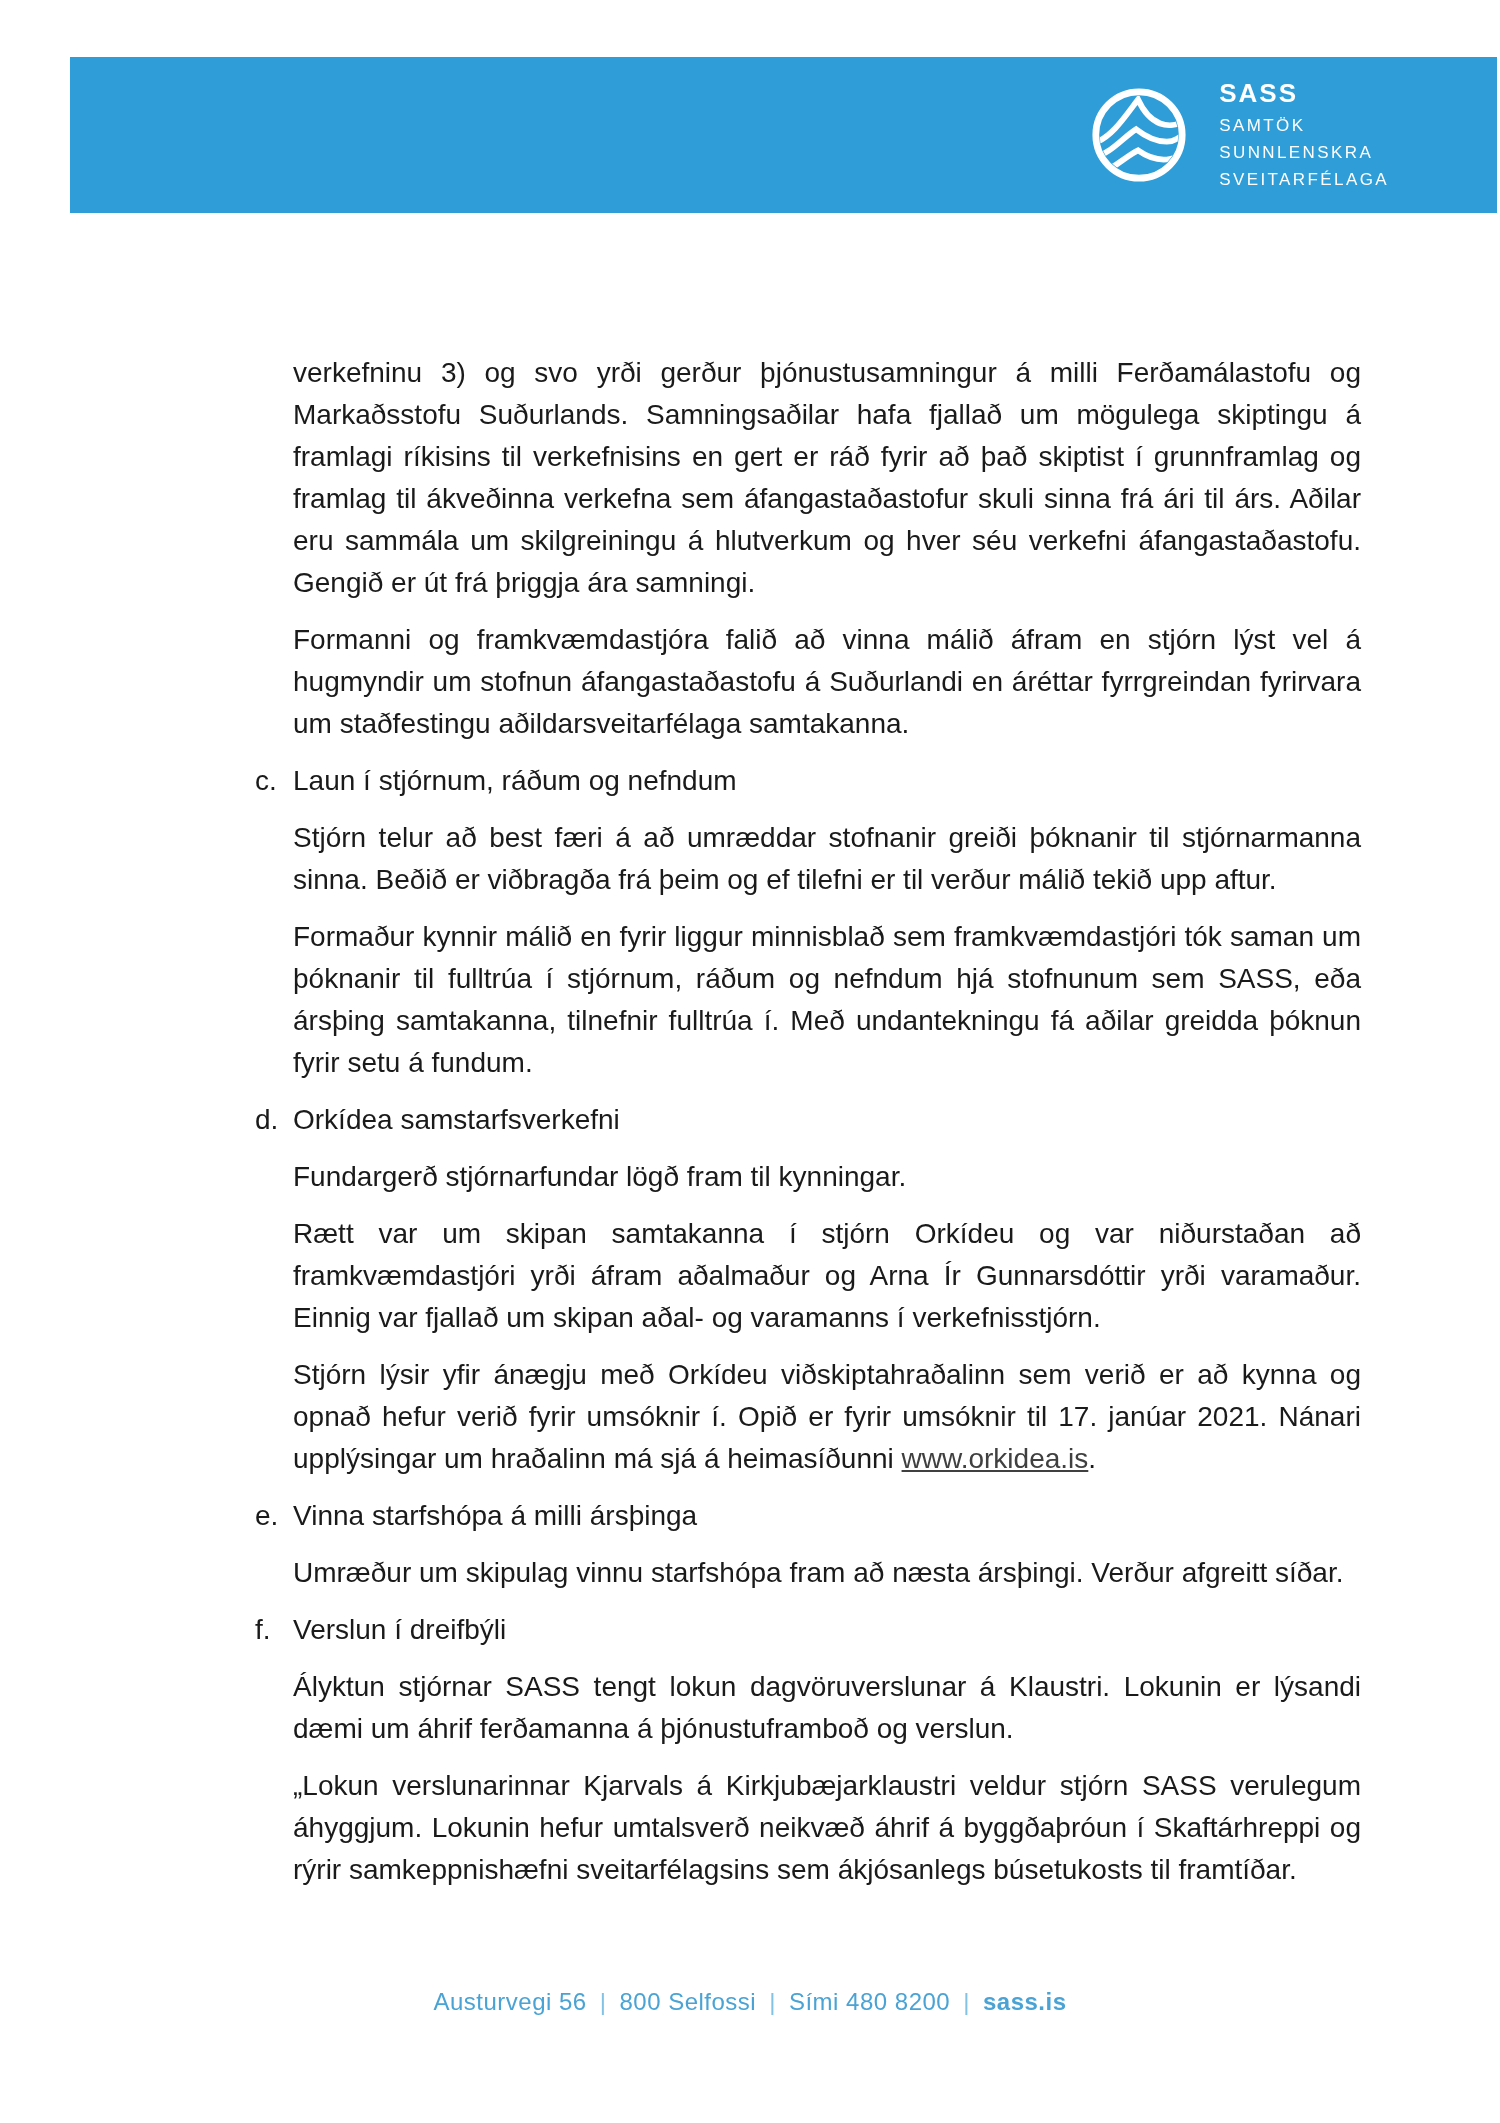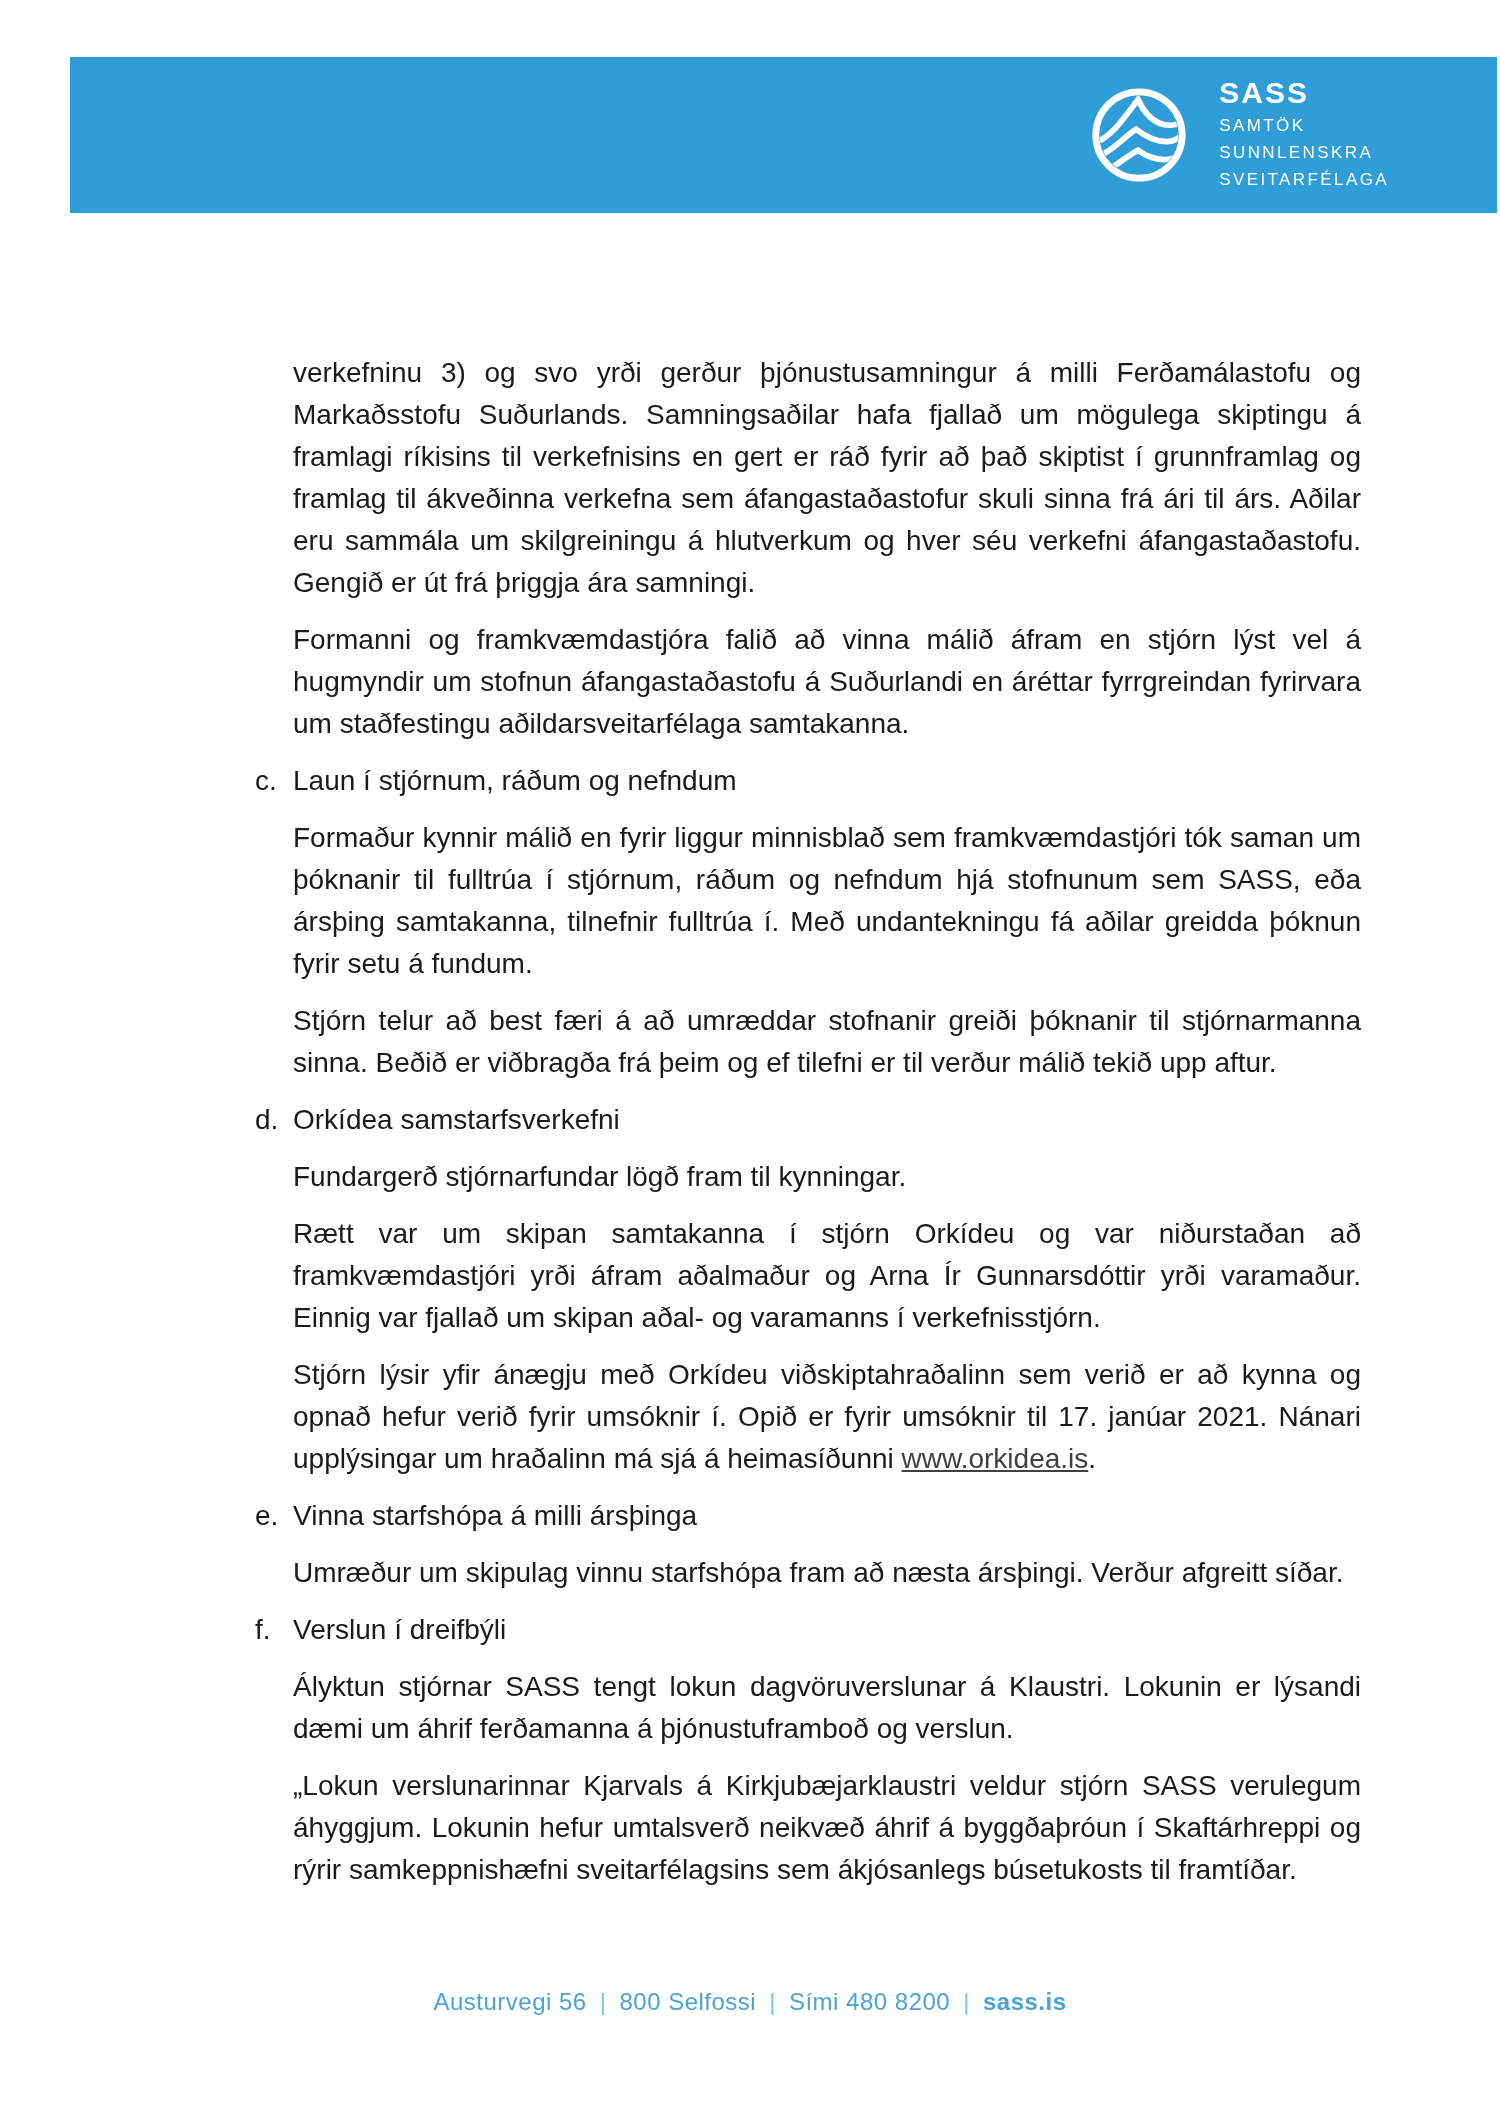--- a/index.html
+++ b/index.html
@@ -24,21 +24,21 @@
     align-items: center;
     justify-content: flex-end;
     padding-right: 108px;
     box-sizing: border-box;
     color: #ffffff;
   }
   .logo { display: flex; align-items: center; gap: 32px; }
   .logo-mark svg { display: block; }
   .logo-text { display: flex; flex-direction: column; }
   .brand {
-    font-size: 30px;
+    font-size: 26px;
     font-weight: bold;
     letter-spacing: 2px;
     line-height: 30px;
     margin-bottom: 4px;
   }
   .org-line {
     font-size: 17px;
     font-weight: 400;
     letter-spacing: 2.4px;
     line-height: 27px;
@@ -118,22 +118,22 @@
 
   <div class="content">
 
     <p class="para">verkefninu 3) og svo yrði gerður þjónustusamningur á milli Ferðamálastofu og Markaðsstofu Suðurlands. Samningsaðilar hafa fjallað um mögulega skiptingu á framlagi ríkisins til verkefnisins en gert er ráð fyrir að það skiptist í grunnframlag og framlag til ákveðinna verkefna sem áfangastaðastofur skuli sinna frá ári til árs. Aðilar eru sammála um skilgreiningu á hlutverkum og hver séu verkefni áfangastaðastofu. Gengið er út frá þriggja ára samningi.</p>
     <p class="para">Formanni og framkvæmdastjóra falið að vinna málið áfram en stjórn lýst vel á hugmyndir um stofnun áfangastaðastofu á Suðurlandi en áréttar fyrrgreindan fyrirvara um staðfestingu aðildarsveitarfélaga samtakanna.</p>
 
     <div class="section-head">
       <span class="marker">c.</span>
       <span class="section-title">Laun í stjórnum, ráðum og nefndum</span>
     </div>
+    <p class="para">Stjórn telur að best færi á að umræddar stofnanir greiði þóknanir til stjórnarmanna sinna. Beðið er viðbragða frá þeim og ef tilefni er til verður málið tekið upp aftur.</p>
     <p class="para">Formaður kynnir málið en fyrir liggur minnisblað sem framkvæmdastjóri tók saman um þóknanir til fulltrúa í stjórnum, ráðum og nefndum hjá stofnunum sem SASS, eða ársþing samtakanna, tilnefnir fulltrúa í. Með undantekningu fá aðilar greidda þóknun fyrir setu á fundum.</p>
-    <p class="para">Stjórn telur að best færi á að umræddar stofnanir greiði þóknanir til stjórnarmanna sinna. Beðið er viðbragða frá þeim og ef tilefni er til verður málið tekið upp aftur.</p>
 
     <div class="section-head">
       <span class="marker">d.</span>
       <span class="section-title">Orkídea samstarfsverkefni</span>
     </div>
     <p class="para">Fundargerð stjórnarfundar lögð fram til kynningar.</p>
     <p class="para">Rætt var um skipan samtakanna í stjórn Orkídeu og var niðurstaðan að framkvæmdastjóri yrði áfram aðalmaður og Arna Ír Gunnarsdóttir yrði varamaður. Einnig var fjallað um skipan aðal- og varamanns í verkefnisstjórn.</p>
     <p class="para"><span>Stjórn lýsir yfir ánægju með Orkídeu viðskiptahraðalinn sem verið er að kynna og opnað hefur verið fyrir umsóknir í. Opið er fyrir umsóknir til 17. janúar 2021. Nánari upplýsingar um hraðalinn má sjá á heimasíðunni </span><span class="doc-link">www.orkidea.is</span><span>.</span></p>
 
     <div class="section-head">

